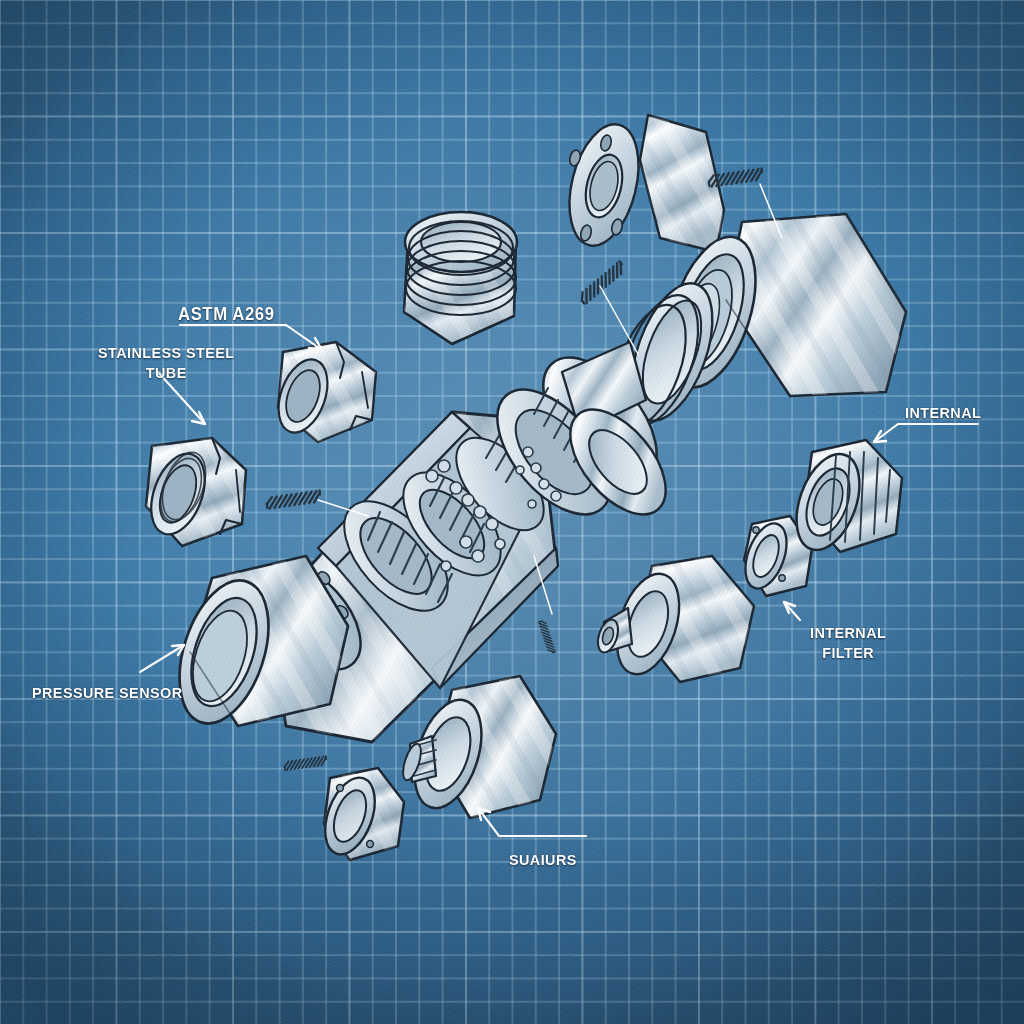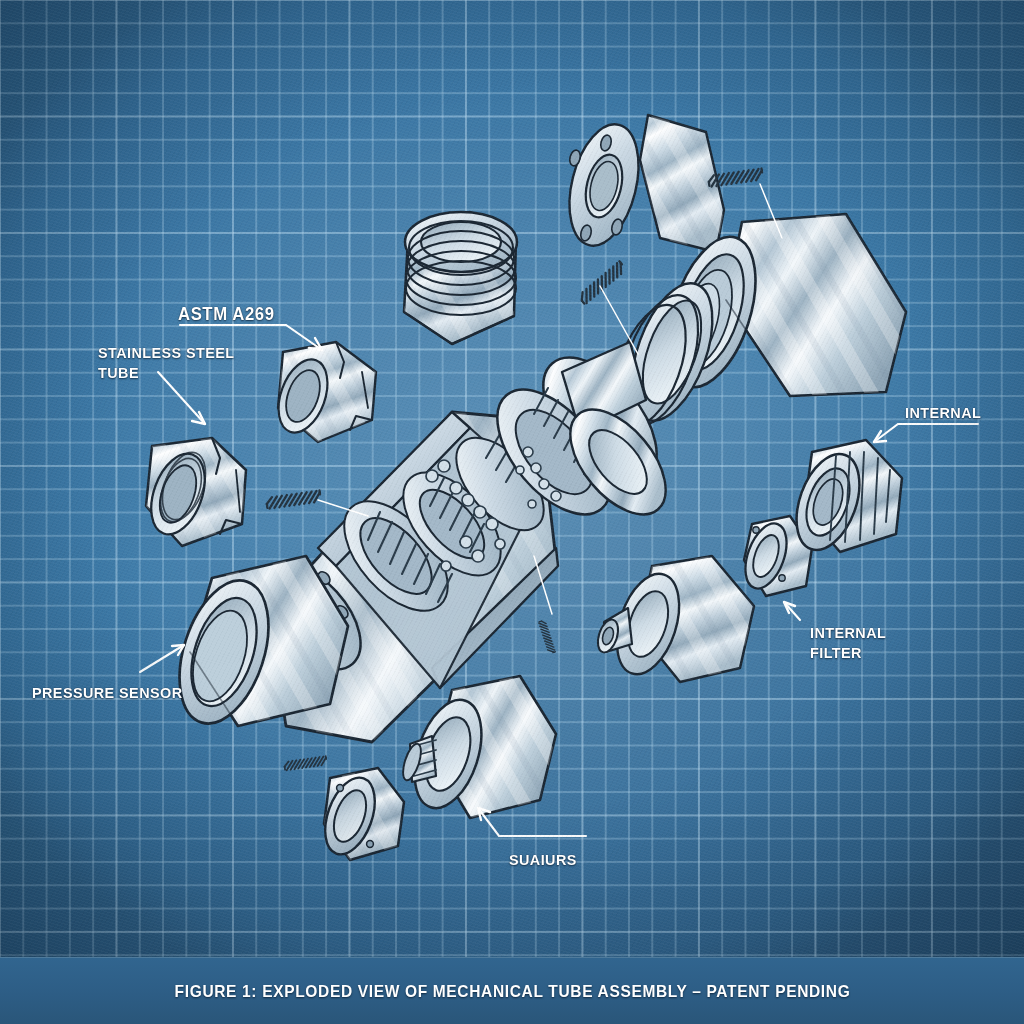--- a/index.html
+++ b/index.html
@@ -4,20 +4,21 @@
 <title>Exploded View Blueprint</title>
 <style>
   html,body{margin:0;padding:0;background:#2b5c84;}
   body{font-family:"Liberation Sans","DejaVu Sans",sans-serif;}
 
   #stage{
     position:relative;
     width:1024px;height:1024px;
     overflow:hidden;
     background:#34709e;
+    text-align:center;
   }
 
   
   .paper{
     position:absolute;inset:0;
     background:
       radial-gradient(ellipse 62% 55% at 50% 46%,
             rgba(255,255,255,.17) 0%,
             rgba(255,255,255,.10) 38%,
             rgba(255,255,255,.02) 68%,
@@ -396,17 +397,14 @@
       <div class="label big" style="left: 178px; top: 303px;">ASTM A269</div>
       <div class="label" style="left: 98px; top: 343px;">STAINLESS STEEL
 TUBE</div>
       <div class="label" style="left: 32px; top: 683px;">PRESSURE SENSOR</div>
       <div class="label" style="left: 905px; top: 403px;">INTERNAL</div>
       <div class="label" style="left: 810px; top: 623px;">INTERNAL
 FILTER</div>
       <div class="label" style="left: 509px; top: 850px;">SUAIURS</div>
     </div>
 
-  <div class="caption-bar">
-    <div class="caption-text">FIGURE 1: EXPLODED VIEW OF MECHANICAL TUBE ASSEMBLY – PATENT PENDING</div>
-  </div>
 
 </div>
 
 </body></html>

